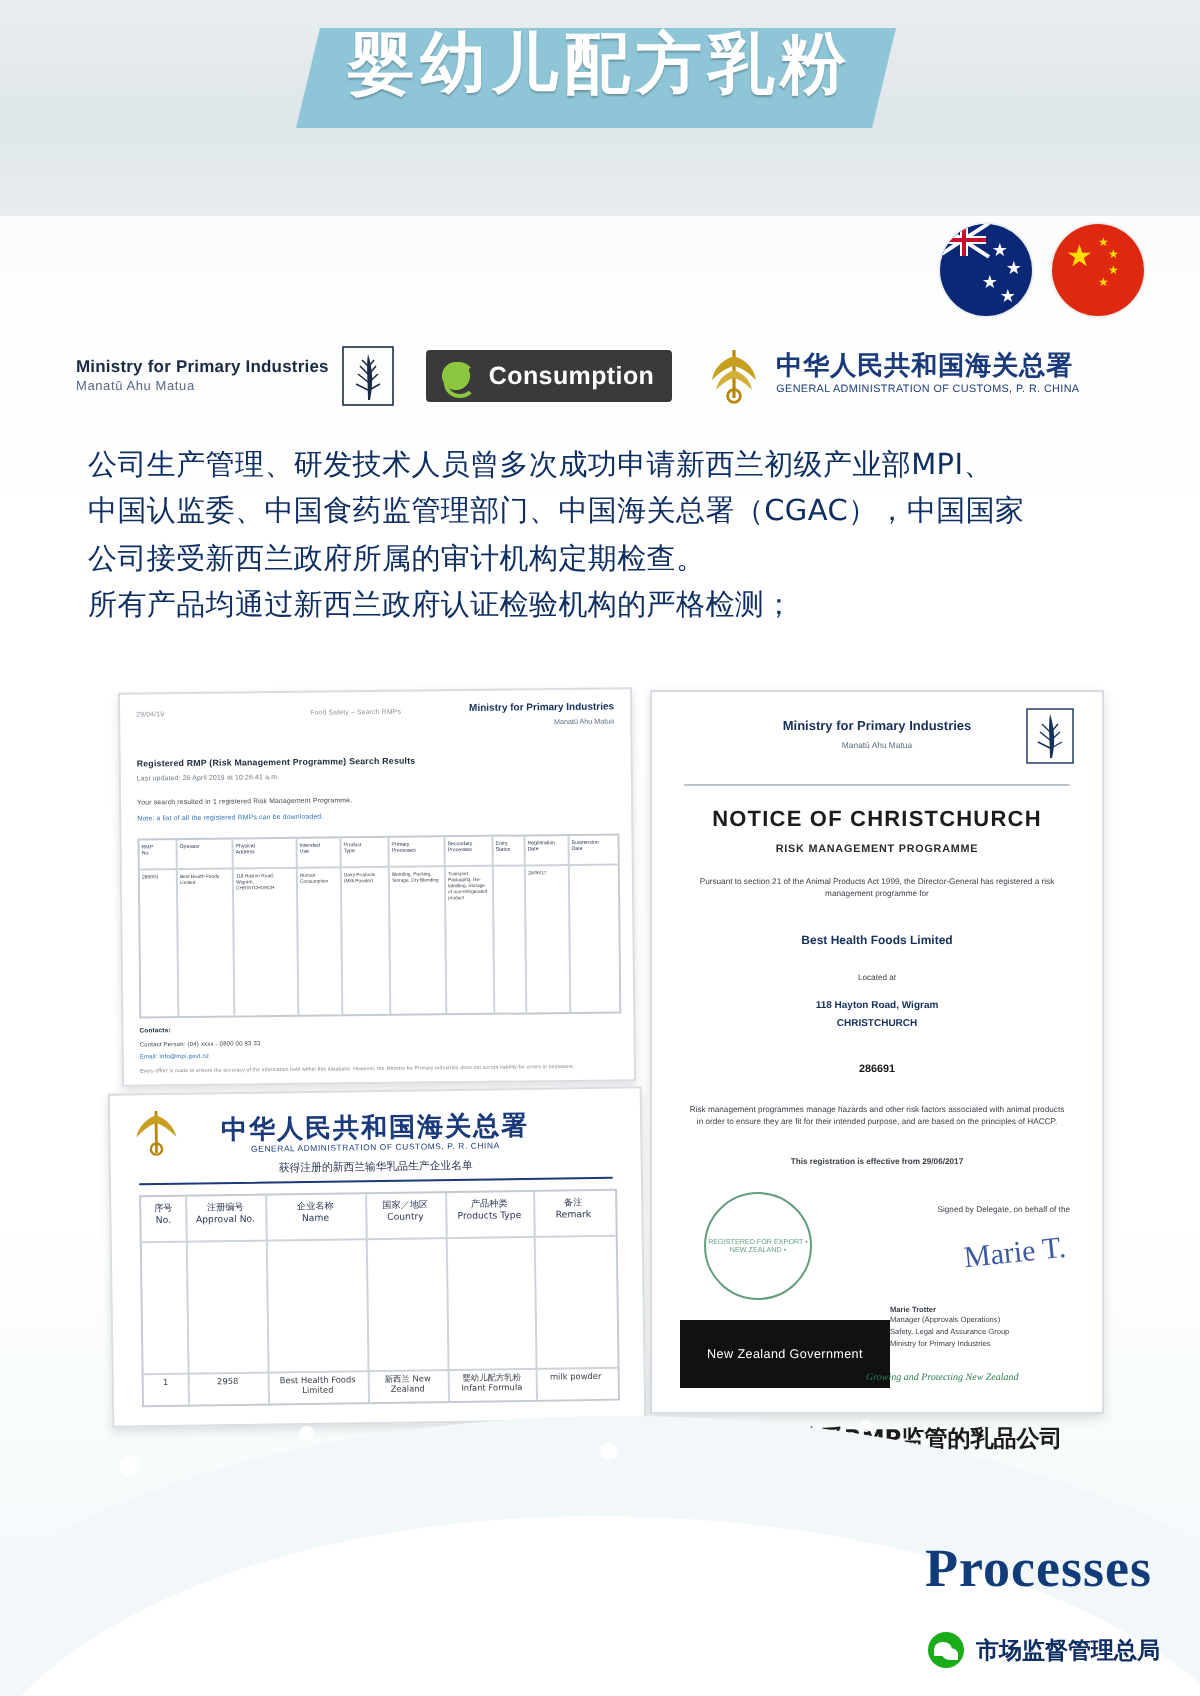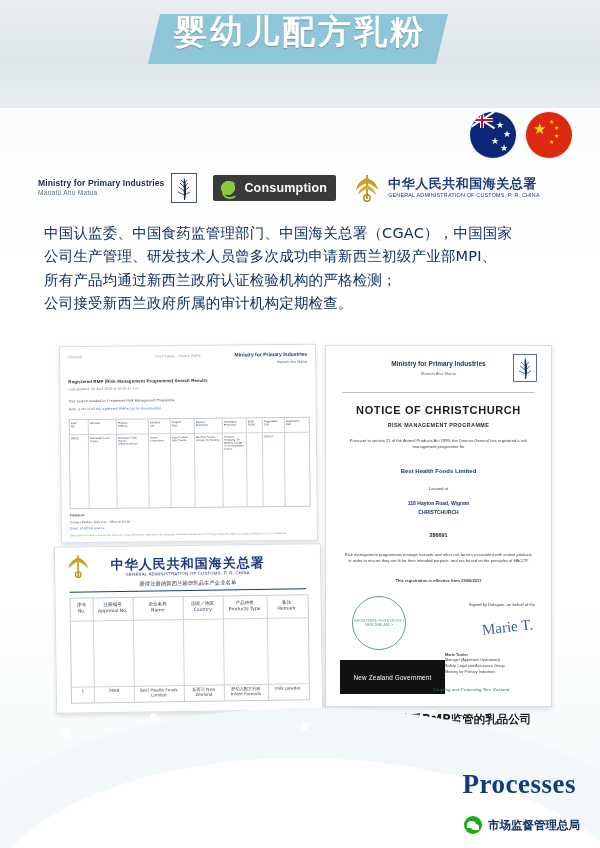--- a/index.html
+++ b/index.html
@@ -214,24 +214,24 @@
         <circle cx="15" cy="25" r="3.2" fill="none" stroke="#b8860b" stroke-width="1.4"></circle>
       </svg>
       <div class="customs-text">
         <div class="customs-cn">中华人民共和国海关总署</div>
         <div class="customs-en">GENERAL ADMINISTRATION OF CUSTOMS, P. R. CHINA</div>
       </div>
     </div>
   </div>
 
   <div class="body-text">
+    <p>公司生产管理、研发技术人员曾多次成功申请新西兰初级产业部MPI、</p>
     <p>中国认监委、中国食药监管理部门、中国海关总署（CGAC），中国国家</p>
-    <p>公司生产管理、研发技术人员曾多次成功申请新西兰初级产业部MPI、</p>
+    <p>公司接受新西兰政府所属的审计机构定期检查。</p>
     <p>所有产品均通过新西兰政府认证检验机构的严格检测；</p>
-    <p>公司接受新西兰政府所属的审计机构定期检查。</p>
   </div>
 
   <div class="cert c1">
     <div class="brandline">
       <span>Ministry for Primary Industries</span><br>
       <span class="brandsub">Manatū Ahu Matua</span>
     </div>
     <div class="doc-head" style="left:8px;top:8px;font-size:3.4px;color:#8a939c;">29/04/19</div>
     <div class="doc-head" style="left:95px;top:8px;font-size:3.4px;color:#8a939c;">Food Safety – Search RMPs</div>
     <div class="doc-head" style="left:8px;top:32px;font-weight:700;color:#1b2a3a;">Registered RMP (Risk Management Programme) Search Results</div>

